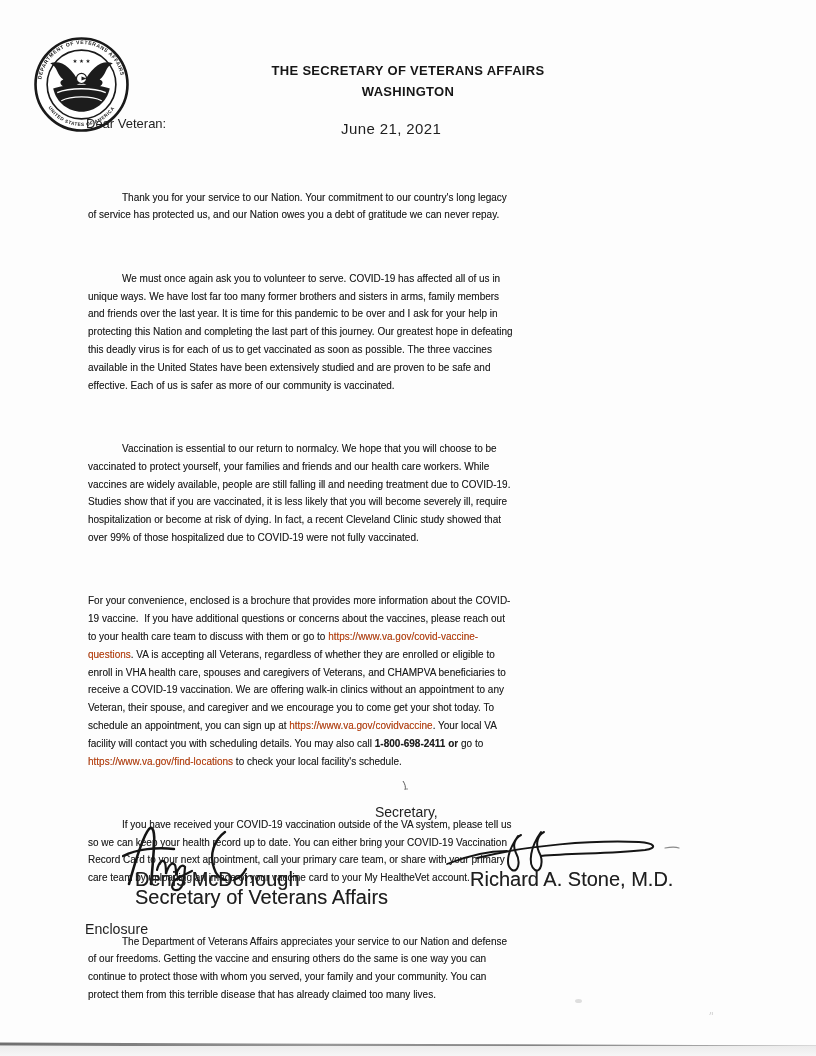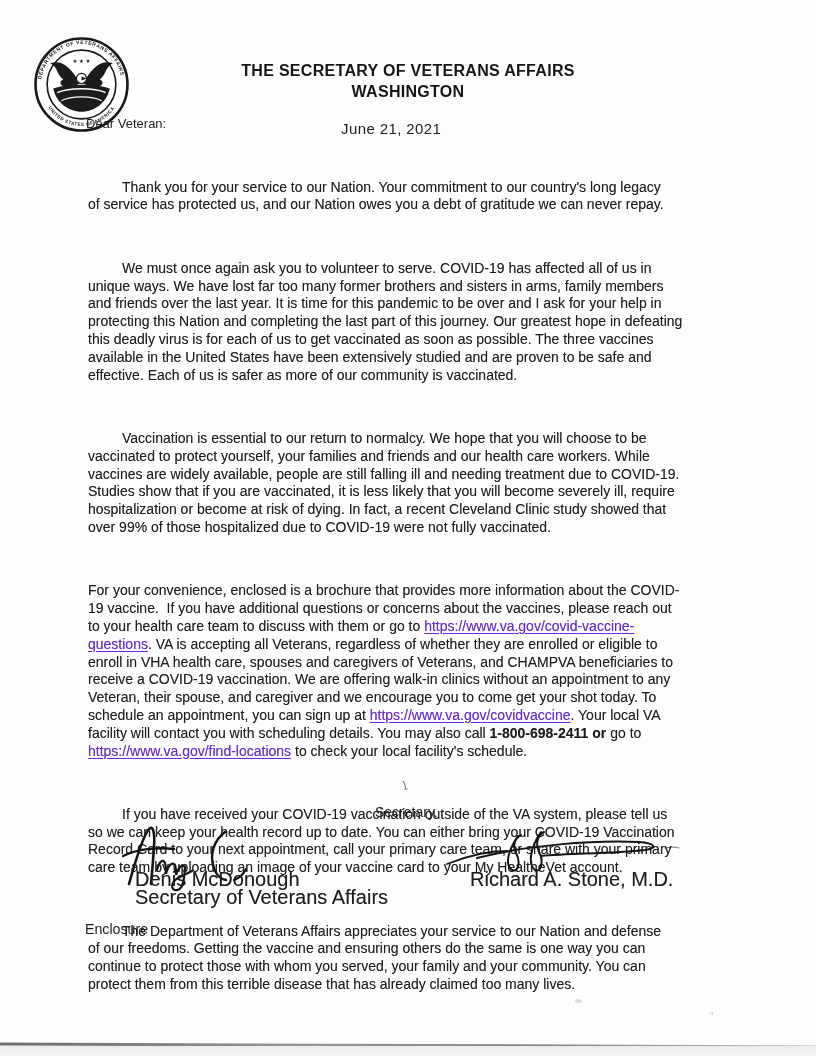--- a/index.html
+++ b/index.html
@@ -7,33 +7,33 @@
     position:relative;width:816px;height:1056px;margin:0 auto;
     background:#fdfdfd;overflow:hidden;
     font-family:"Liberation Sans","DejaVu Sans",sans-serif;
     color:#1e1e1e;
     -webkit-font-smoothing:antialiased;
   }
   .page *{box-sizing:border-box;}
   .seal{position:absolute;left:33px;top:36px;width:97px;height:97px;}
   .letterhead{
     position:absolute;top:60px;left:0;width:100%;
-    text-align:center;font-weight:bold;font-size:16px;line-height:21px;
+    text-align:center;font-weight:bold;font-size:13px;line-height:21px;
     letter-spacing:.3px;color:#161616;
   }
   .salutation{position:absolute;left:86px;top:116px;font-size:13px;}
   .date{position:absolute;left:341px;top:120px;font-size:15px;letter-spacing:.4px;text-align:center;}
   .content{
-    position:absolute;left:88px;top:143px;width:666px;
-    font-size:14px;line-height:17.8px;white-space:pre-wrap;
+    position:absolute;left:88px;top:153px;width:666px;
+    font-size:10px;line-height:17.8px;white-space:pre-wrap;
     text-shadow:0 0 .4px rgba(0,0,0,.38);
   }
   .content p{margin:0 0 10px 0;}
   .content p.indent{text-indent:34px;}
-  .letter-link{color:#6d28d9;text-decoration:underline;text-underline-offset:2px;cursor:pointer;}
+  .letter-link{color:#c2410c;text-underline-offset:2px;cursor:pointer;}
   .bold{font-weight:bold;}
   .sincerely{position:absolute;left:375px;top:804px;font-size:14px;}
   .sig-svg{position:absolute;}
   .sig-left-svg{left:122px;top:820px;width:160px;height:74px;}
   .sig-right-svg{left:443px;top:826px;width:240px;height:52px;}
   .sig-block{position:absolute;font-size:20px;line-height:17.6px;text-shadow:0 0 .4px rgba(0,0,0,.38);}
   .sig-left-block{left:135px;top:871px;}
   .sig-right-block{left:470px;top:871px;}
   .enclosure{position:absolute;left:85px;top:921px;font-size:14.2px;text-align:center;}
   .artifact-tick{position:absolute;left:401px;top:780px;width:8px;height:12px;}

